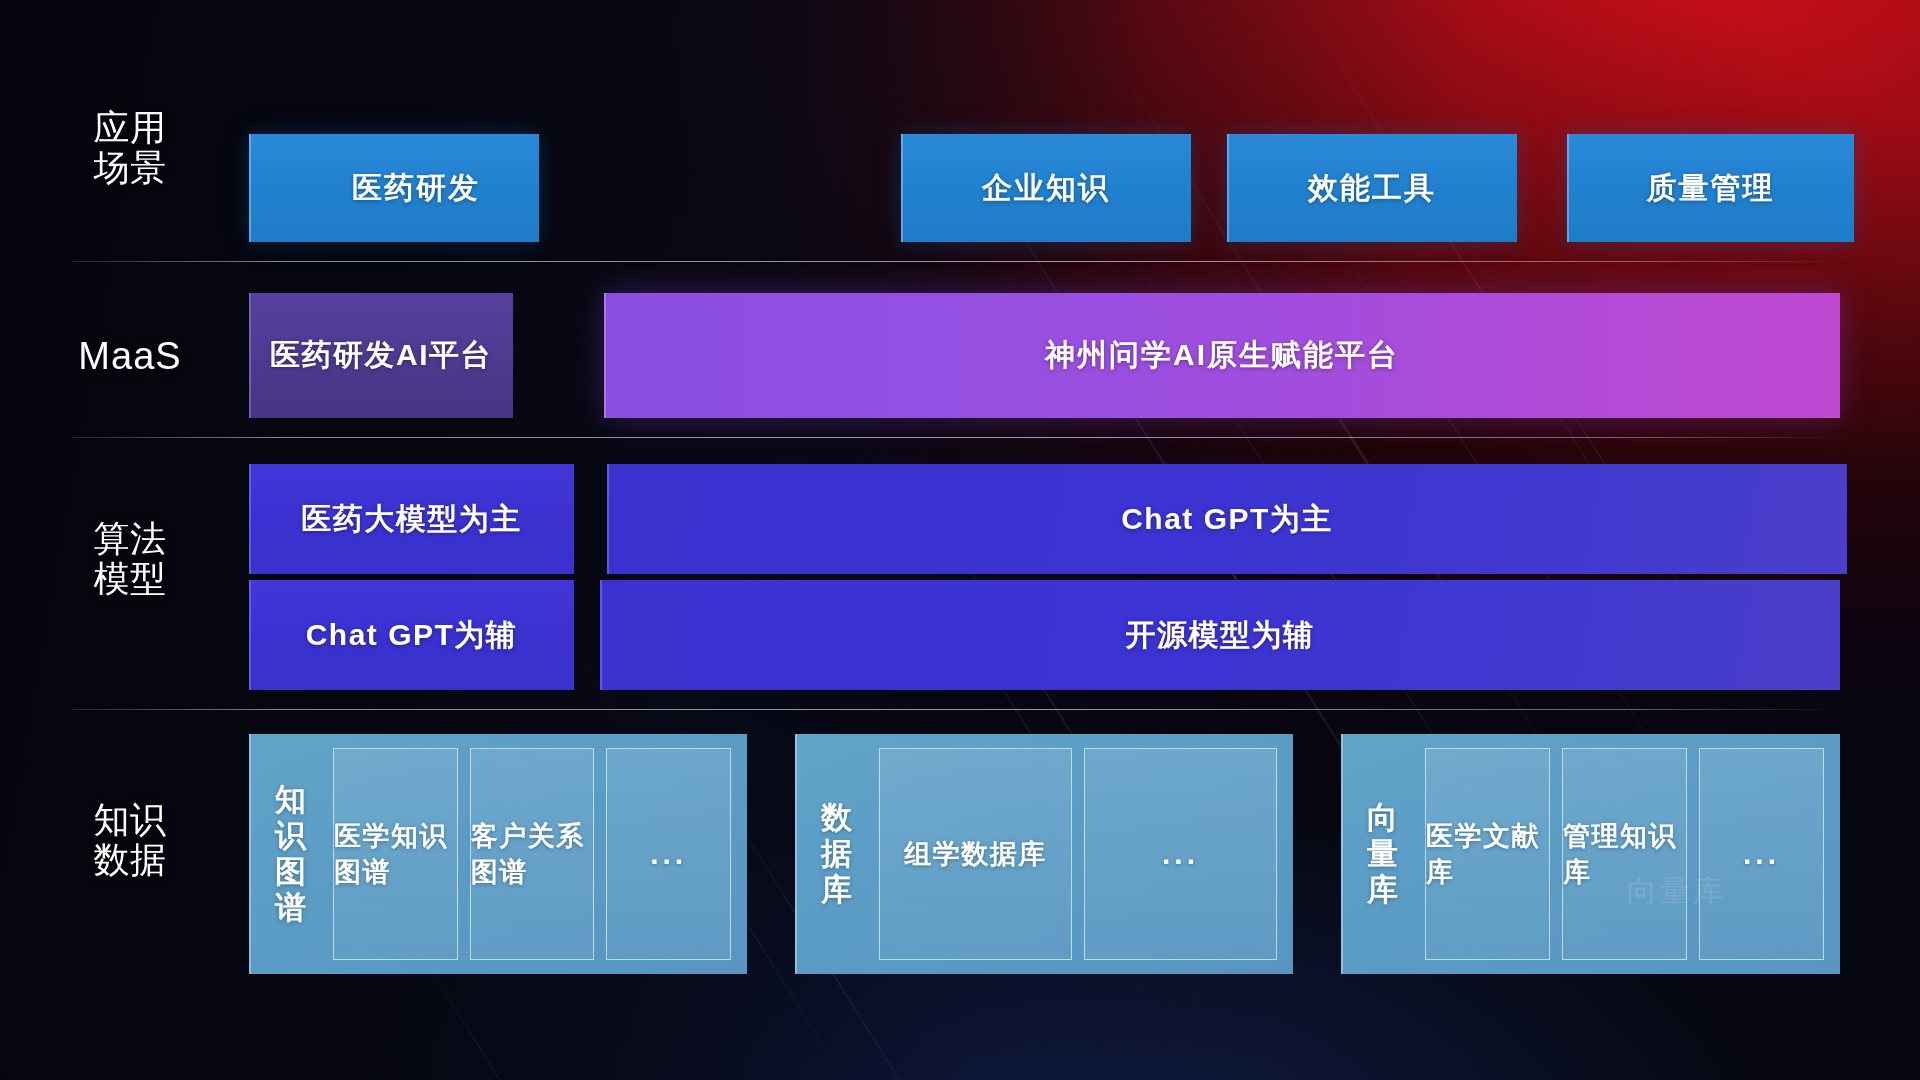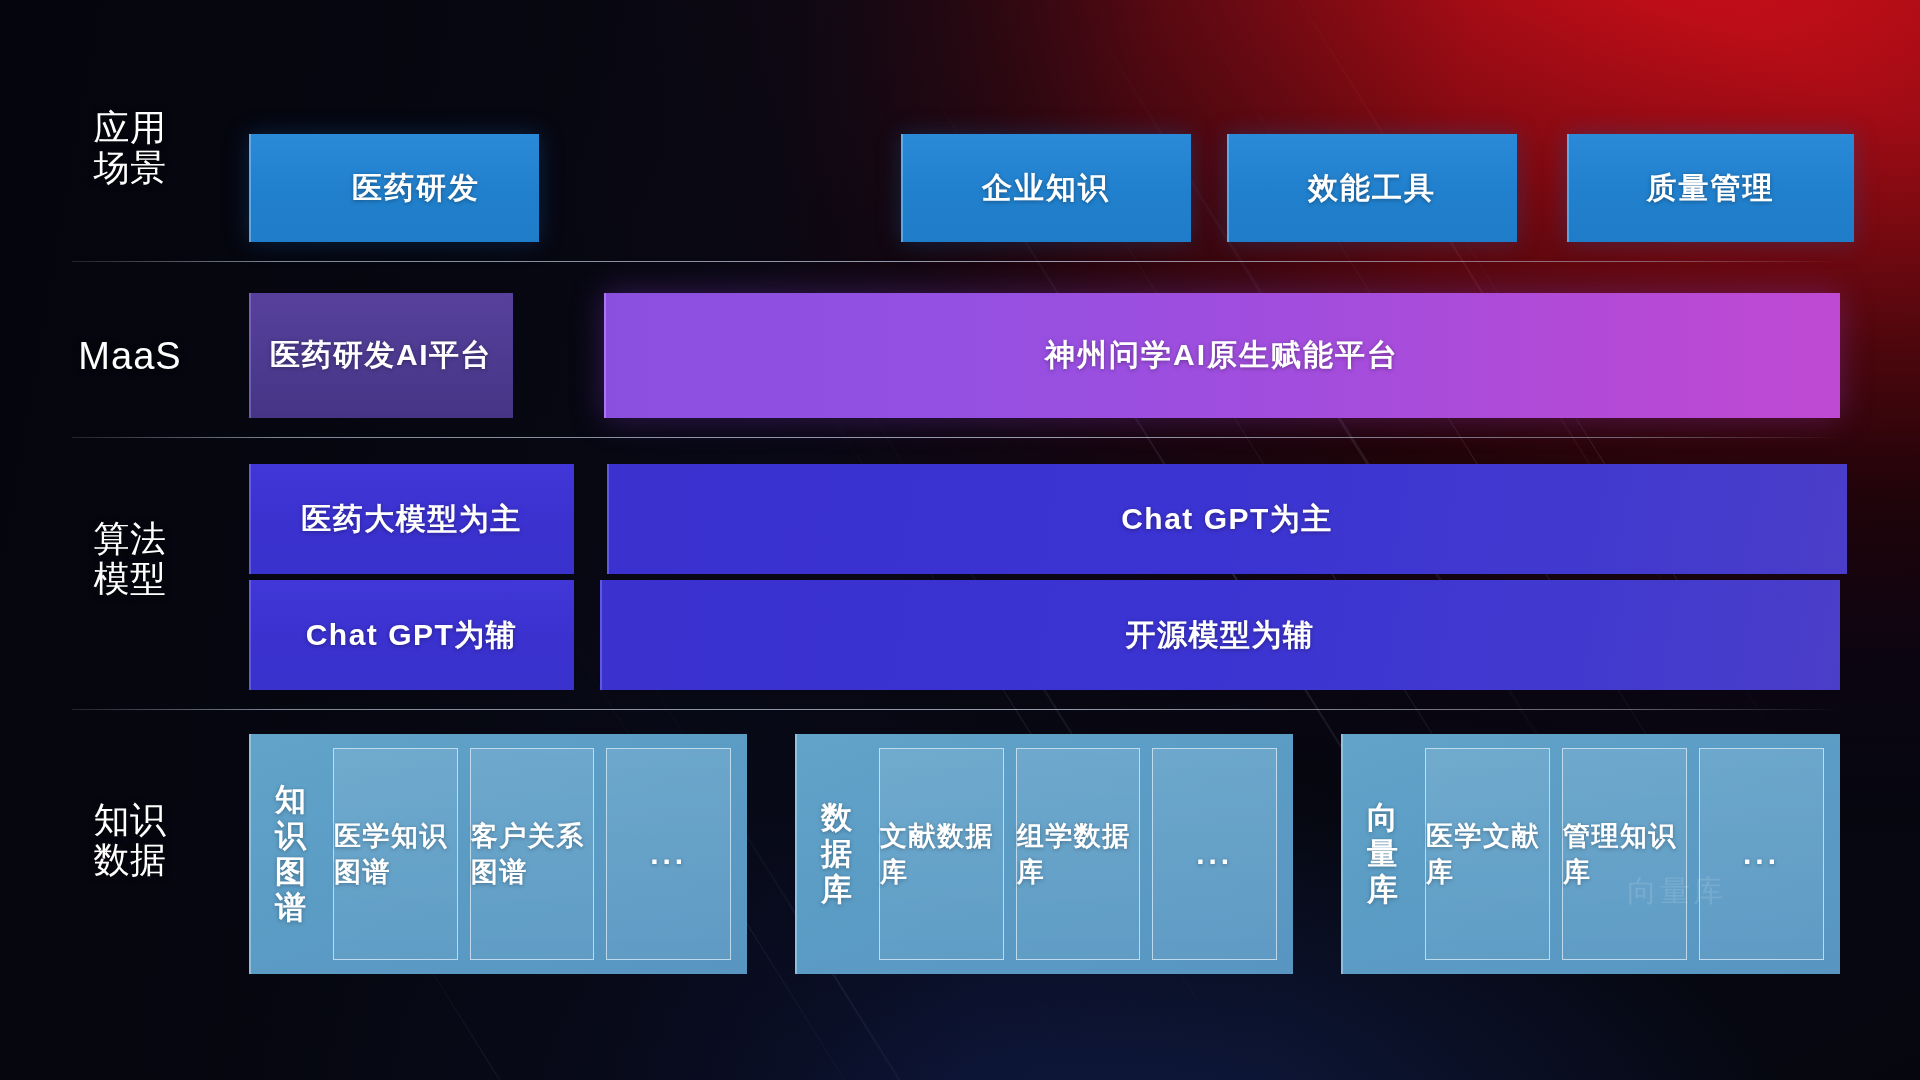--- a/index.html
+++ b/index.html
@@ -163,21 +163,20 @@
       </div>
     </div>
 
     <div class="kpanel" style="left:795px;top:734px;width:498px;height:240px;">
       <div class="kpanel-label">
         <span>数</span>
         <span>据</span>
         <span>库</span>
       </div>
       <div class="kpanel-items">
-        <div class="kchip">文献数据库</div>
         <div class="kchip">组学数据库</div>
         <div class="kchip ellipsis">...</div>
       </div>
     </div>
 
     <div class="kpanel" style="left:1341px;top:734px;width:499px;height:240px;">
       <div class="kpanel-label">
         <span>向</span>
         <span>量</span>
         <span>库</span>

